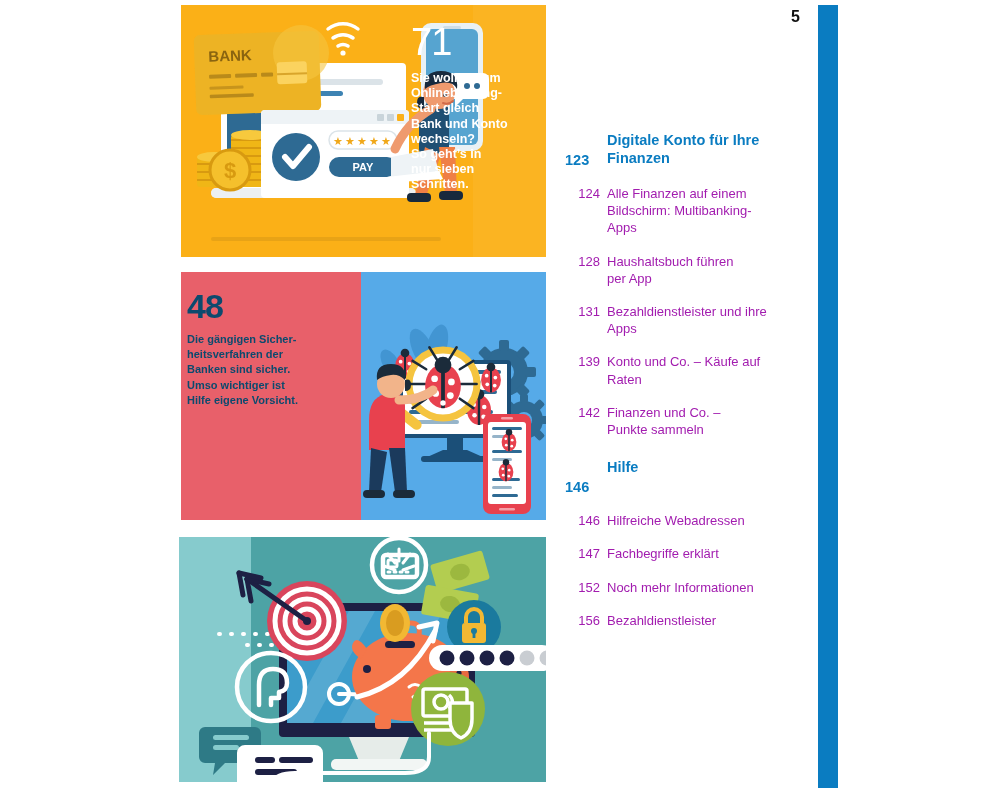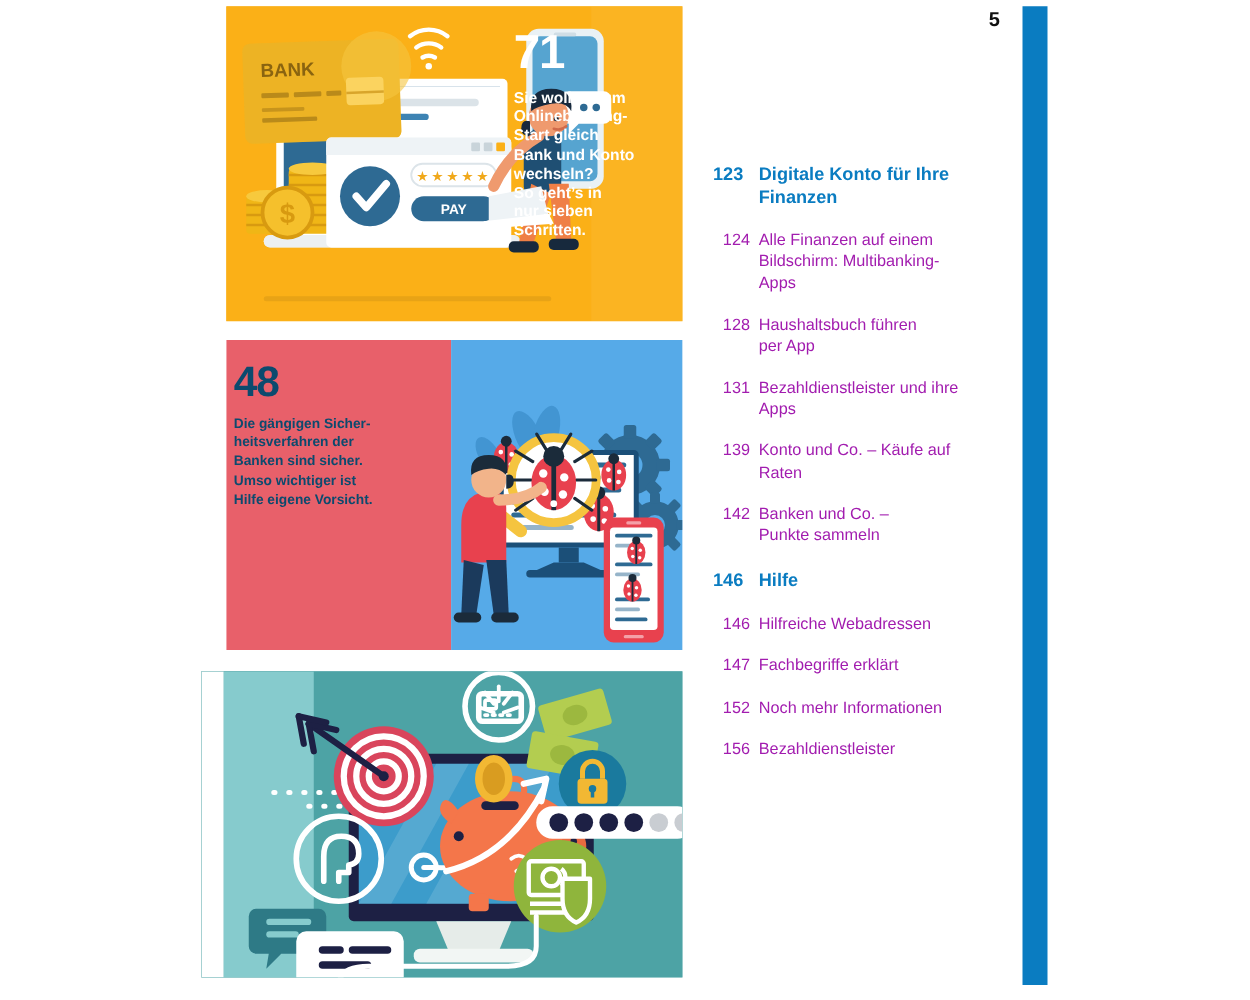--- a/index.html
+++ b/index.html
@@ -20,40 +20,40 @@
     position:absolute;left:818px;top:5px;width:20px;height:783px;
     background:#0a7cc1;
   }
 
   
   .panel{position:absolute;overflow:hidden;}
 
   
   #panel-71{left:181px;top:5px;width:365px;height:252px;background:#fbb017;}
   .p71-text{position:absolute;left:230px;top:18px;width:125px;color:#fff;}
-  .p71-num{font-size:38px;font-weight:700;line-height:38px;letter-spacing:-1px;}
+  .p71-num{font-size:38px;font-weight:400;line-height:38px;letter-spacing:-1px;}
   .p71-body{margin-top:10px;font-size:12.5px;line-height:15.2px;font-weight:600;}
 
   
   #panel-48{left:181px;top:272px;width:365px;height:248px;}
   #panel-48 .half-red{position:absolute;left:0;top:0;width:180px;height:100%;background:#e8606a;}
   #panel-48 .half-blue{position:absolute;left:180px;top:0;width:185px;height:100%;background:#56aae8;}
   .p48-text{position:absolute;left:6px;top:16px;width:155px;color:#0c4a6e;}
   .p48-num{font-size:34px;font-weight:700;line-height:36px;letter-spacing:-1px;}
   .p48-body{margin-top:8px;font-size:11px;line-height:15.2px;font-weight:600;}
 
   
   #panel-teal{left:161px;top:537px;width:385px;height:245px;background:#4da3a5;}
 
   
   .toc{position:absolute;left:565px;top:131px;width:230px;}
   .toc-group{margin-bottom:0;}
   .toc-group + .toc-group{margin-top:20px;}
   .toc-head{display:flex;color:#0a7cc1;font-weight:700;font-size:14.5px;line-height:18px;}
-  .toc-head .num{width:35px;flex:0 0 35px;text-align:center;padding-right:7px;}
+  .toc-head .num{width:35px;flex:0 0 35px;text-align:left;padding-right:7px;margin-top:20px;}
   .toc-head .lbl{flex:1;}
   .toc-item{display:flex;color:#a21caf;font-size:13px;line-height:17.2px;margin-top:16px;}
   .toc-item .num{width:35px;flex:0 0 35px;text-align:right;padding-right:7px;}
   .toc-item .lbl{flex:1;}
 
   svg{display:block;}
 </style>
 </head>
 <body>
 
@@ -590,21 +590,21 @@
         <span class="num">139</span>
         <span class="lbl">
           <span>Konto und Co. – Käufe auf</span><br>
           <span>Raten</span>
         </span>
       </div>
 
       <div class="toc-item">
         <span class="num">142</span>
         <span class="lbl">
-          <span>Banken und Co. –</span><br>
+          <span>Finanzen und Co. –</span><br>
           <span>Punkte sammeln</span>
         </span>
       </div>
     </div>
 
     <div class="toc-group">
       <div class="toc-head">
         <span class="num">146</span>
         <span class="lbl">Hilfe</span>
       </div>

